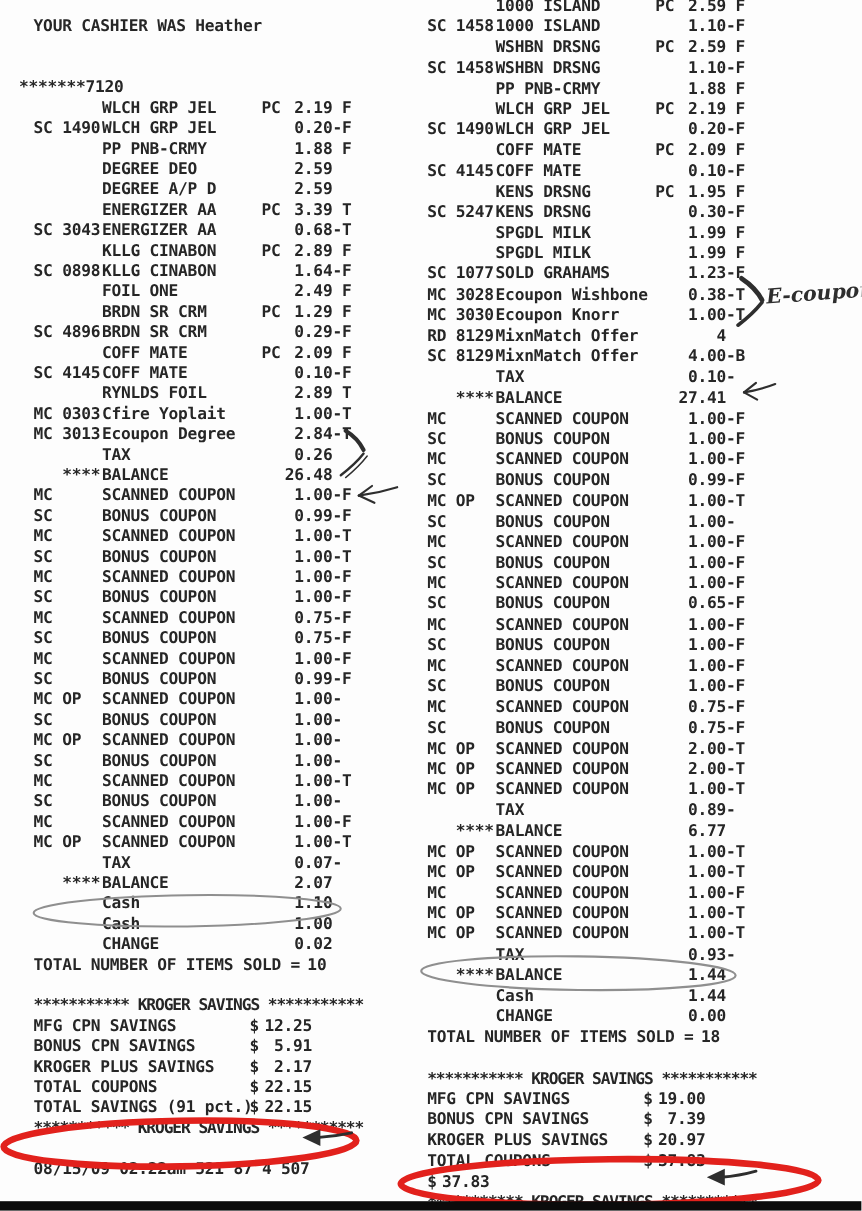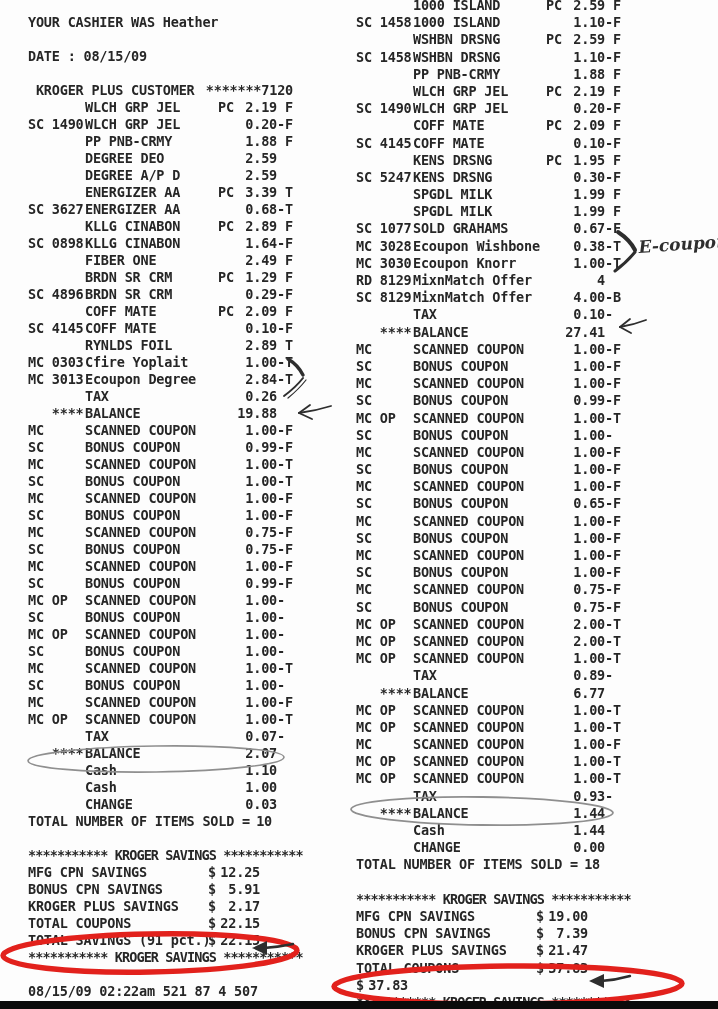--- a/index.html
+++ b/index.html
@@ -59,43 +59,32 @@
     <div class="row r-b">
       <span class="c"></span>
       <span class="n"></span>
       <span class="qp">
         <span class="q"></span>
         <span class="p"></span>
       </span>
       <span class="s"></span>
       <span class="f"></span>
     </div>
-    <div class="row r-w">
-      
-      <span class="n">DATE : 08/15/09</span>
+    <div class="row r-b">
+      <span class="c"></span>
+      <span class="n"></span>
       <span class="qp">
         <span class="q"></span>
         <span class="p"></span>
       </span>
       <span class="s"></span>
       <span class="f"></span>
     </div>
-    <div class="row r-b">
-      <span class="c"></span>
-      <span class="n"></span>
-      <span class="qp">
-        <span class="q"></span>
-        <span class="p"></span>
-      </span>
-      <span class="s"></span>
-      <span class="f"></span>
-    </div>
     <div class="row r-w2">
       
-      <span class="n"> KROGER PLUS CUSTOMER</span>
       <span class="qp">
         <span class="q"></span>
         <span class="p">*******7120</span>
       </span>
       <span class="s"></span>
       <span class="f"></span>
     </div>
     <div class="row">
       <span class="c"></span>
       <span class="n">WLCH GRP JEL</span>
@@ -150,21 +139,21 @@
       <span class="c"></span>
       <span class="n">ENERGIZER AA</span>
       <span class="qp">
         <span class="q">PC</span>
         <span class="p">3.39</span>
       </span>
       <span class="s"></span>
       <span class="f">T</span>
     </div>
     <div class="row">
-      <span class="c">SC 3627</span>
+      <span class="c">SC 3043</span>
       <span class="n">ENERGIZER AA</span>
       <span class="qp">
         <span class="q"></span>
         <span class="p">0.68</span>
       </span>
       <span class="s">-</span>
       <span class="f">T</span>
     </div>
     <div class="row">
       <span class="c"></span>
@@ -181,21 +170,21 @@
       <span class="n">KLLG CINABON</span>
       <span class="qp">
         <span class="q"></span>
         <span class="p">1.64</span>
       </span>
       <span class="s">-</span>
       <span class="f">F</span>
     </div>
     <div class="row">
       <span class="c"></span>
-      <span class="n">FIBER ONE</span>
+      <span class="n">FOIL ONE</span>
       <span class="qp">
         <span class="q"></span>
         <span class="p">2.49</span>
       </span>
       <span class="s"></span>
       <span class="f">F</span>
     </div>
     <div class="row">
       <span class="c"></span>
       <span class="n">BRDN SR CRM</span>
@@ -274,21 +263,21 @@
         <span class="p">0.26</span>
       </span>
       <span class="s"></span>
       <span class="f"></span>
     </div>
     <div class="row">
       <span class="c">   ****</span>
       <span class="n">BALANCE</span>
       <span class="qp">
         <span class="q"></span>
-        <span class="p">19.88</span>
+        <span class="p">26.48</span>
       </span>
       <span class="s"></span>
       <span class="f"></span>
     </div>
     <div class="row">
       <span class="c">MC</span>
       <span class="n">SCANNED COUPON</span>
       <span class="qp">
         <span class="q"></span>
         <span class="p">1.00</span>
@@ -504,21 +493,21 @@
         <span class="p">1.00</span>
       </span>
       <span class="s"></span>
       <span class="f"></span>
     </div>
     <div class="row">
       <span class="c"></span>
       <span class="n">CHANGE</span>
       <span class="qp">
         <span class="q"></span>
-        <span class="p">0.03</span>
+        <span class="p">0.02</span>
       </span>
       <span class="s"></span>
       <span class="f"></span>
     </div>
     <div class="row r-w3">
       
       <span class="n">TOTAL NUMBER OF ITEMS SOLD =</span>
       <span class="qp">
         <span class="q"></span>
         <span class="p">10</span>
@@ -758,21 +747,21 @@
         <span class="p">1.99</span>
       </span>
       <span class="s"></span>
       <span class="f">F</span>
     </div>
     <div class="row">
       <span class="c">SC 1077</span>
       <span class="n">SOLD GRAHAMS</span>
       <span class="qp">
         <span class="q"></span>
-        <span class="p">0.67</span>
+        <span class="p">1.23</span>
       </span>
       <span class="s">-</span>
       <span class="f">F</span>
     </div>
     <div class="row">
       <span class="c">MC 3028</span>
       <span class="n">Ecoupon Wishbone</span>
       <span class="qp">
         <span class="q"></span>
         <span class="p">0.38</span>
@@ -1178,21 +1167,21 @@
         <span class="p">7.39</span>
       </span>
       <span class="s"></span>
       <span class="f"></span>
     </div>
     <div class="row r-w">
       
       <span class="n">KROGER PLUS SAVINGS</span>
       <span class="qp">
         <span class="q">$</span>
-        <span class="p">21.47</span>
+        <span class="p">20.97</span>
       </span>
       <span class="s"></span>
       <span class="f"></span>
     </div>
     <div class="row r-w">
       
       <span class="n">TOTAL COUPONS</span>
       <span class="qp">
         <span class="q">$</span>
         <span class="p">37.83</span>

